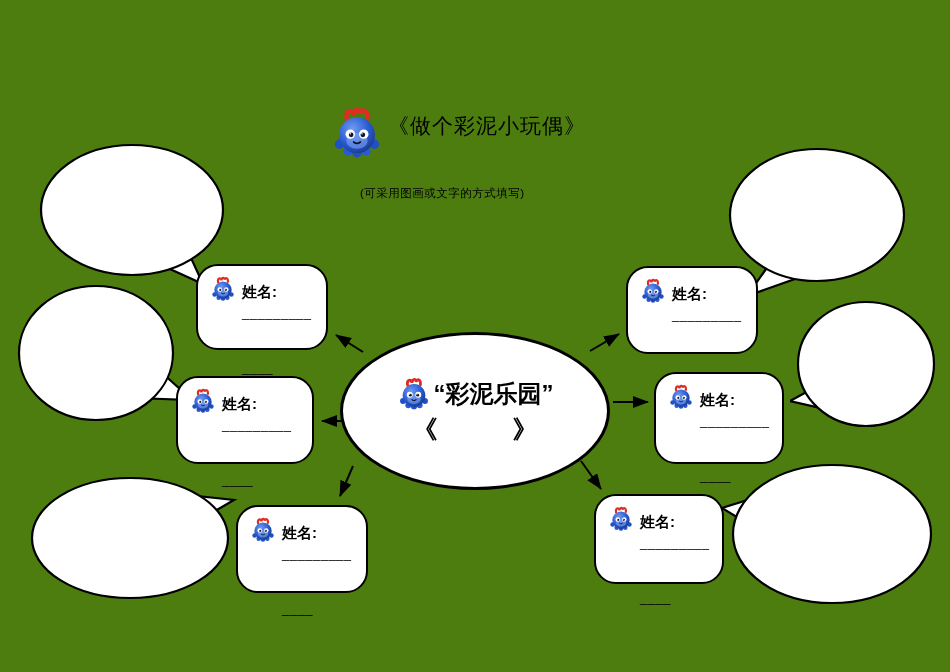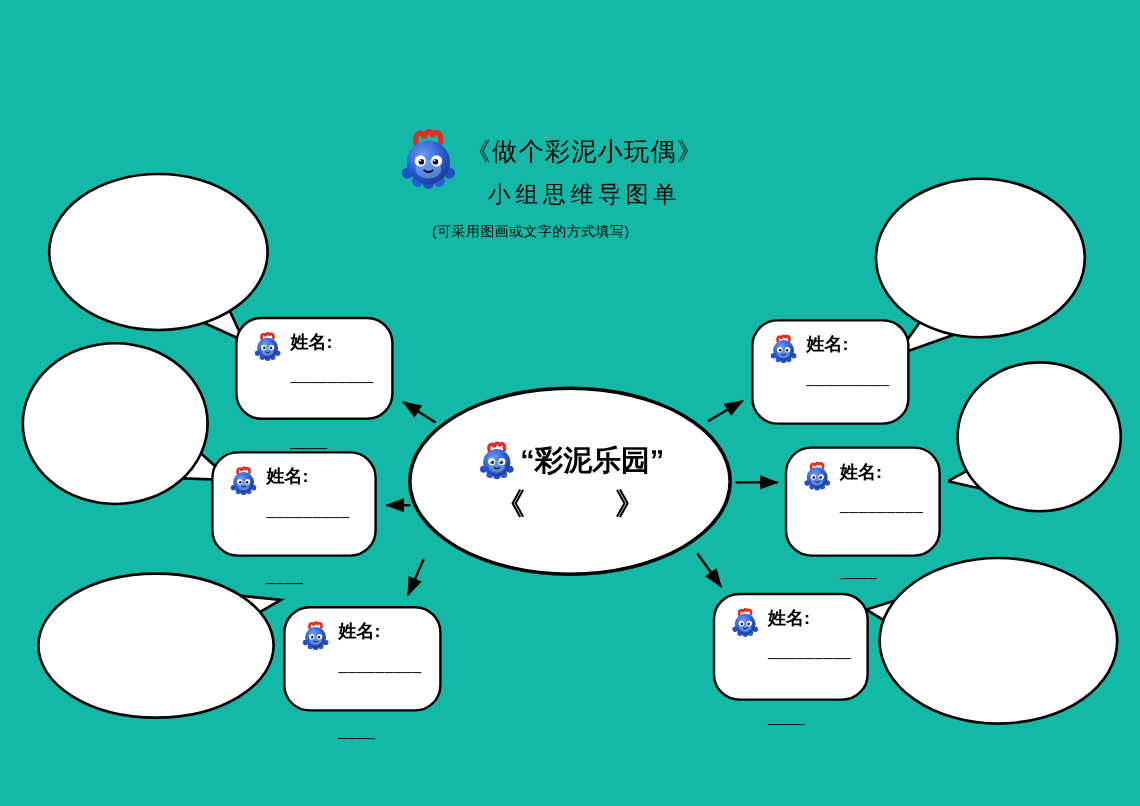--- a/index.html
+++ b/index.html
@@ -1,18 +1,18 @@
 <!DOCTYPE html>
 <html><head>
 <meta charset="utf-8">
 <style>
   * { margin:0; padding:0; box-sizing:border-box; }
   html,body { background:#ffffff; }
   body { font-family:"Liberation Sans","DejaVu Sans",sans-serif; color:#000; }
-  .page { position:relative; width:950px; height:672px; background:#14b8a6; overflow:hidden;padding-left:40px; }
+  .page { position:relative; width:950px; height:672px; background:#4d7c0f; overflow:hidden;padding-left:40px; }
 
   
   .defs { position:absolute; width:0; height:0; overflow:hidden; }
 
   
   .hdr-title {
     position:absolute; left:386px; top:112px; width:202px; text-align:center;
     font-family:"Liberation Serif","DejaVu Serif",serif;
     font-size:21px; letter-spacing:1px; white-space:nowrap;
   }
@@ -30,35 +30,35 @@
   
   .bubble { position:absolute; }
   .bubble polygon, .bubble ellipse { fill:#ffffff; stroke:#000000; stroke-width:2.2; }
 
   
   .arrows { position:absolute; left:0; top:0; }
   .arrows line { stroke:#000; stroke-width:2; }
 
   
   .center-ellipse {
-    position:absolute; left:340px; top:322px; width:270px; height:158px;
+    position:absolute; left:340px; top:332px; width:270px; height:158px;
     background:#fff; border:3px solid #000; border-radius:50%;
     display:flex; flex-direction:column; align-items:center; justify-content:center;
   }
   .center-line1 { display:flex; align-items:center; gap:3px; }
   .center-title { font-weight:bold; font-size:24px; white-space:nowrap; }
   .center-mascot { width:34px; height:34px; }
   .center-bracket { font-weight:bold; font-size:25px; white-space:pre; margin-top:2px; }
 
   
   .name-box {
     position:absolute; background:#fff; border:2.5px solid #000; border-radius:22px;
     padding:10px 12px 8px 12px;
   }
-  .nb-header { display:flex; align-items:flex-start; gap:6px; }
+  .nb-header { display:flex; align-items:flex-end; gap:6px; }
   .nb-mascot { width:26px; height:26px; flex:0 0 auto; }
   .nb-label { font-weight:bold; font-size:15px; white-space:nowrap; }
   .nb-blank { margin-left:32px; font-size:13px; line-height:16px; letter-spacing:0.5px; white-space:nowrap;margin-top:39px; }
   .nb-blank.first { margin-top:3px; }
 </style>
 </head>
 <body>
 
 <div class="page">
 
@@ -130,21 +130,20 @@
     <line x1="353" y1="466" x2="340" y2="496" marker-end="url(#arrowHead)"></line>
     <line x1="590" y1="351" x2="619" y2="334" marker-end="url(#arrowHead)"></line>
     <line x1="613" y1="402" x2="648" y2="402" marker-end="url(#arrowHead)"></line>
     <line x1="581" y1="461" x2="601" y2="489" marker-end="url(#arrowHead)"></line>
   </svg>
 
   <svg class="hdr-mascot" viewBox="0 0 48 48">
     <use href="#octo"></use>
   </svg>
   <div class="hdr-title">《做个彩泥小玩偶》</div>
-  <div class="hdr-subtitle">小组思维导图单</div>
   <div class="hdr-note">(可采用图画或文字的方式填写)</div>
 
   <div class="center-ellipse">
     <div class="center-line1">
       <svg class="center-mascot" viewBox="0 0 48 48">
         <use href="#octo"></use>
       </svg>
       <span class="center-title">“彩泥乐园”</span>
     </div>
     <div class="center-bracket">《　　　》</div>

